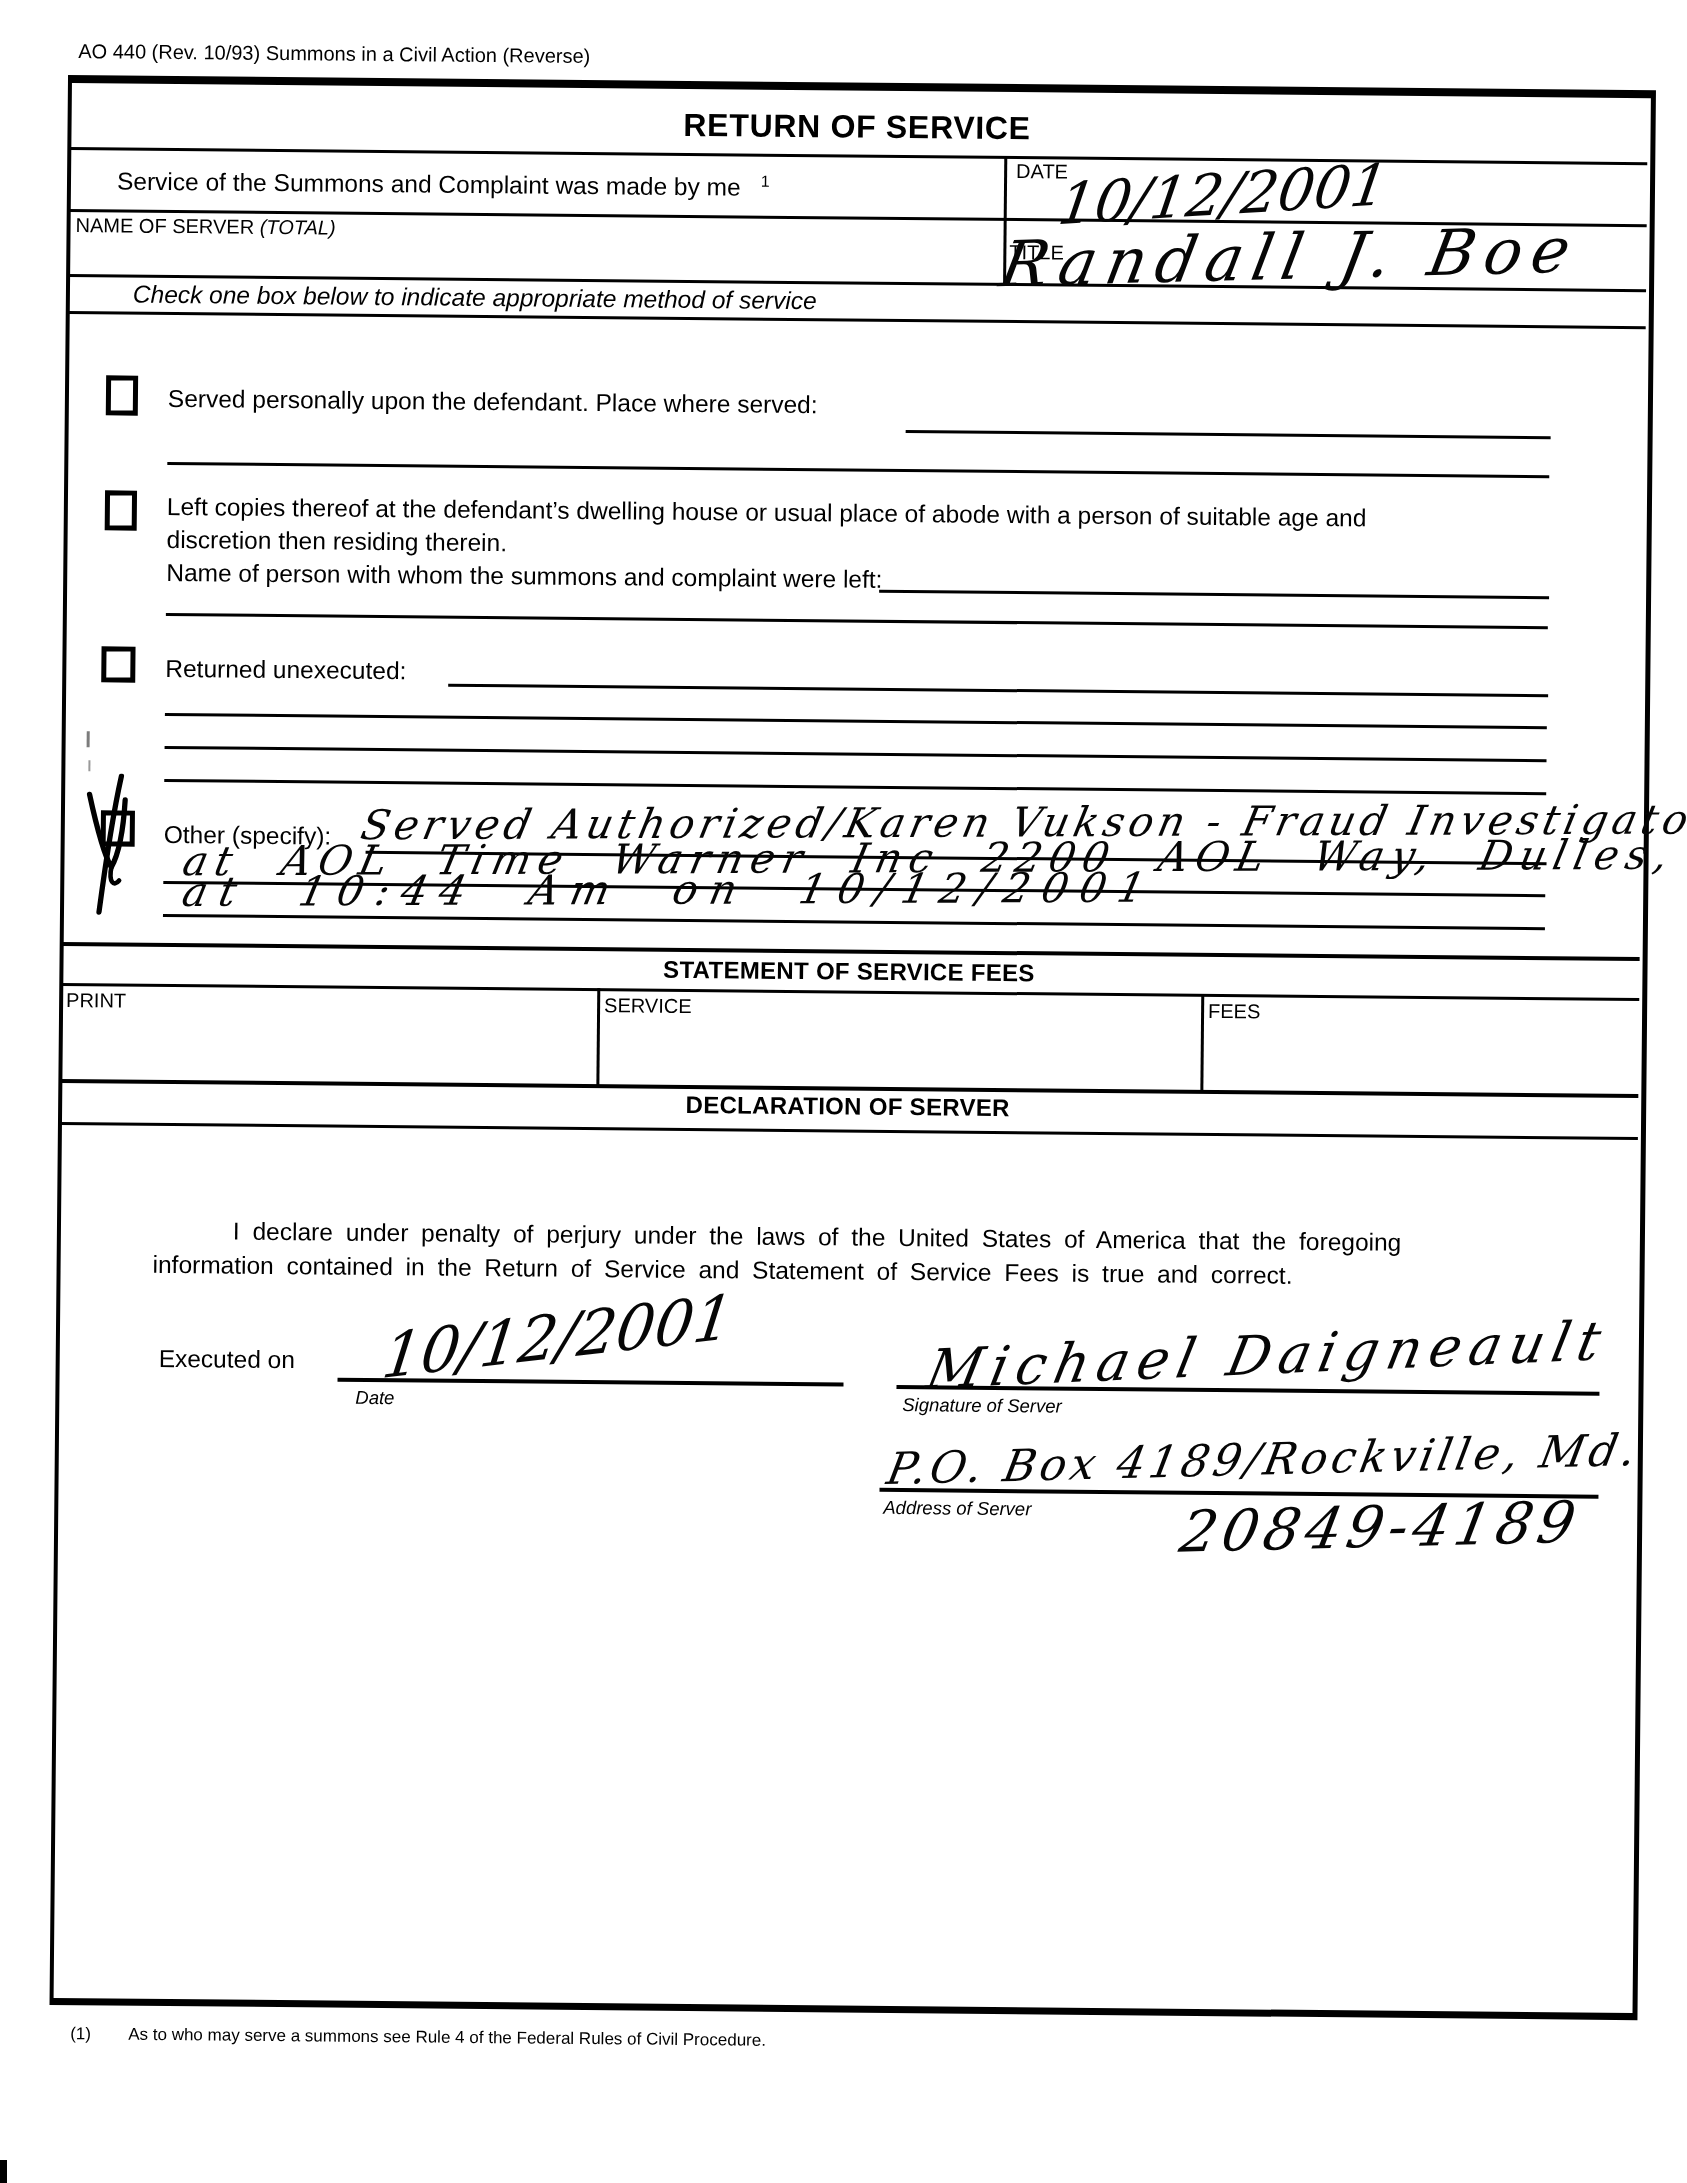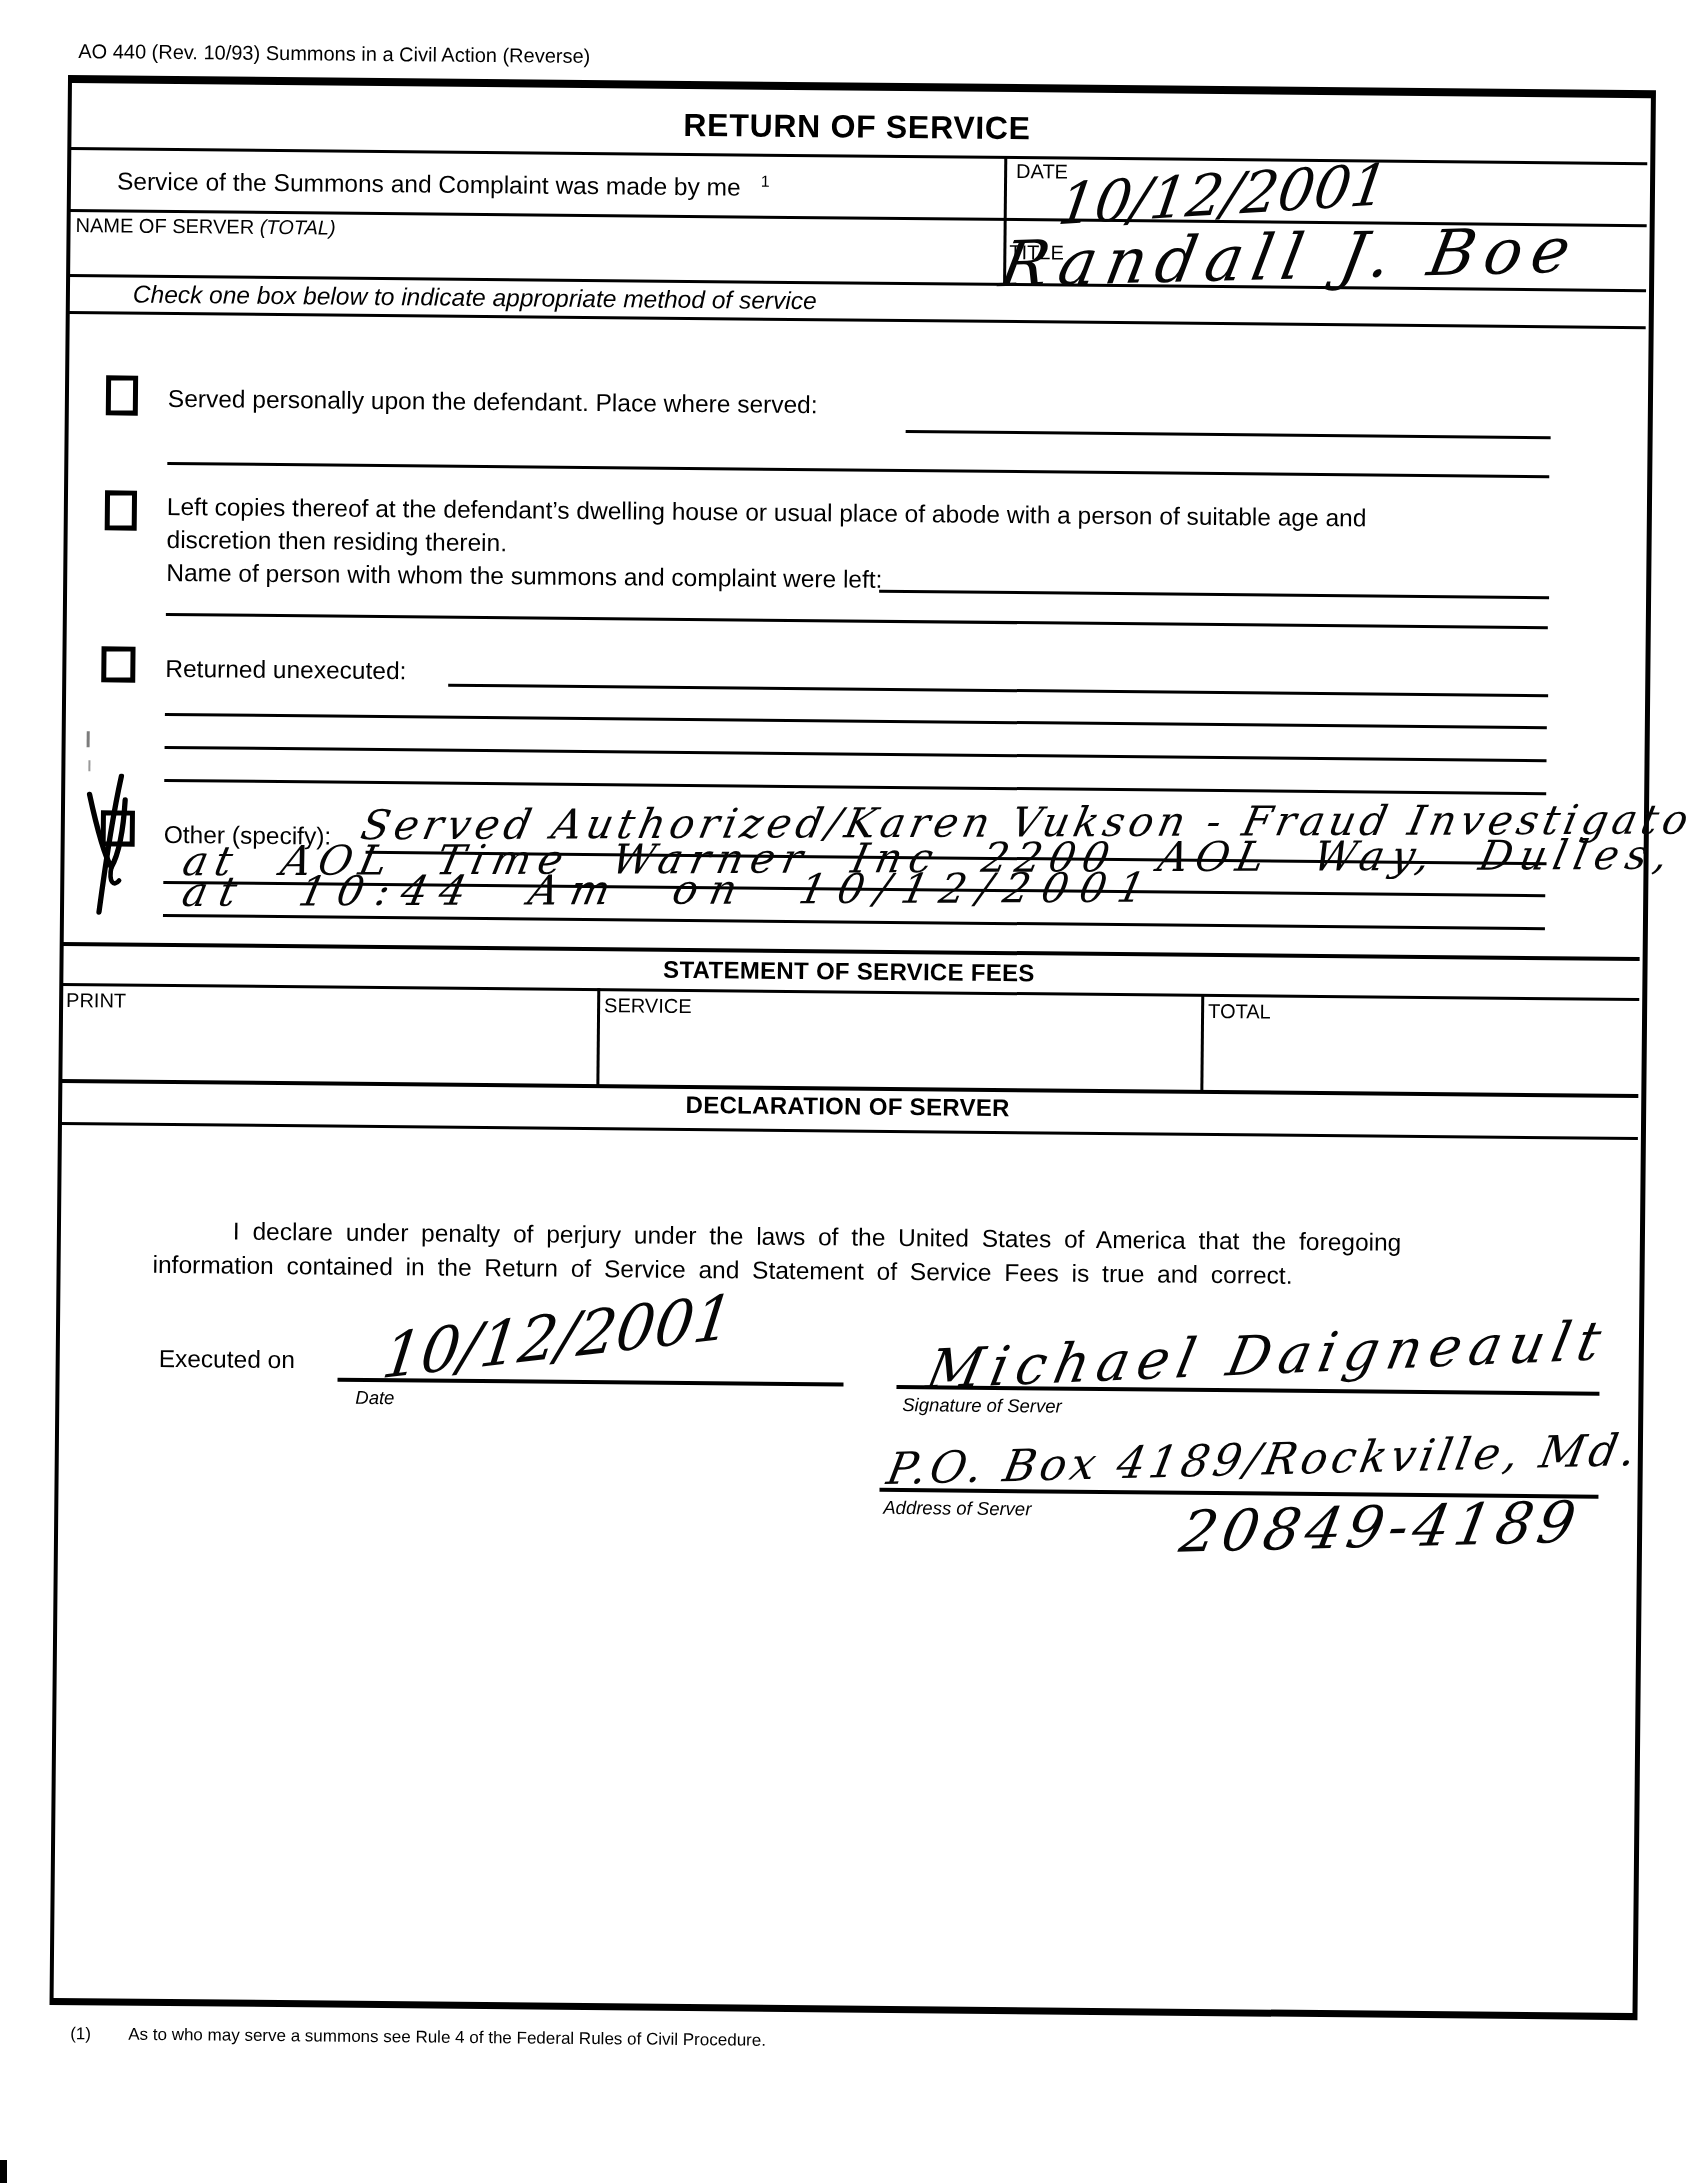--- a/index.html
+++ b/index.html
@@ -89,21 +89,21 @@
     <div class="abs hw" style="left:187px;top:825px;font-size:41px;letter-spacing:7.3px;word-spacing:22.5px;transform:rotate(-0.8deg) skewX(-12deg);">at AOL Time Warner Inc  2200 AOL Way, Dulles, VA</div>
     <div class="abs hl" style="left:167px;top:880px;width:1382px;z-index:2;"></div>
     <div class="abs hw" style="left:187px;top:860px;font-size:41px;letter-spacing:12px;word-spacing:26.5px;transform:rotate(-0.8deg) skewX(-12deg);">at 10:44 Am on 10/12/2001</div>
     <div class="abs hl" style="left:167px;top:913px;width:1382px;z-index:2;"></div>
 
     <div class="abs hl" style="left:66px;top:942px;width:1578px;height:4px;"></div>
     <div class="abs sect center" style="top:950px;">STATEMENT OF SERVICE FEES</div>
     <div class="abs hl" style="left:66px;top:983px;width:1578px;"></div>
     <div class="abs lbl" style="left:71px;top:989px;">PRINT</div>
     <div class="abs lbl" style="left:609px;top:989px;">SERVICE</div>
-    <div class="abs lbl" style="left:1213px;top:989px;">TOTAL</div>
+    <div class="abs lbl" style="left:1213px;top:989px;">FEES</div>
     <div class="abs vl" style="left:602px;top:983px;height:97px;width:2.6px;"></div>
     <div class="abs vl" style="left:1206px;top:983px;height:97px;width:2.6px;"></div>
     <div class="abs hl" style="left:66px;top:1079px;width:1578px;height:4px;"></div>
 
     <div class="abs sect center" style="top:1085px;">DECLARATION OF SERVER</div>
     <div class="abs hl" style="left:66px;top:1122px;width:1578px;"></div>
 
     <div class="abs txt ws" style="left:240px;top:1215px;">I declare under penalty of perjury under the laws of the United States of America that the foregoing</div>
     <div class="abs txt ws" style="left:160px;top:1249px;">information contained in the Return of Service and Statement of Service Fees is true and correct.</div>
 

